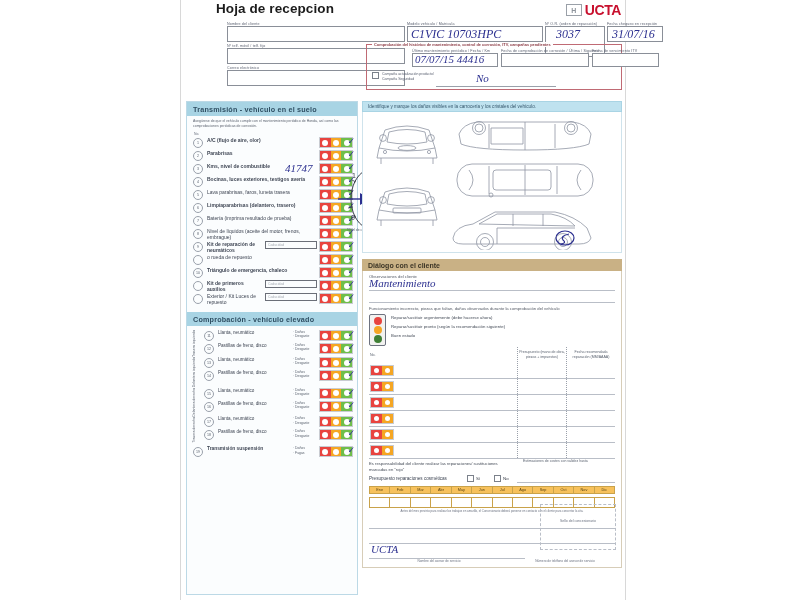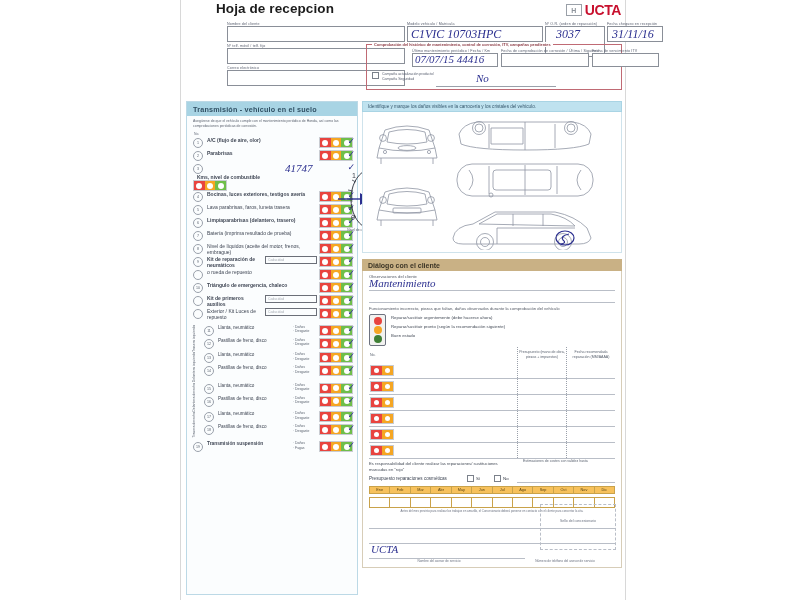--- a/index.html
+++ b/index.html
@@ -109,21 +109,21 @@
     <div class="fld" style="left:318px;top:0;width:60px;">
       <div class="lab">Nº O.R. (orden de reparación)</div>
       <div class="box" style="height:31px;">
         <span class="hand" style="position:absolute;left:10px;top:0px;font-size:12px;">3037</span>
       </div>
     </div>
 
     <div class="fld" style="left:380px;top:0;width:56px;">
       <div class="lab">Fecha chequeo en recepción</div>
       <div class="box" style="height:16px;">
-        <span class="hand" style="position:absolute;left:4px;top:0px;font-size:12px;">31/11/16</span>
+        <span class="hand" style="position:absolute;left:4px;top:0px;font-size:12px;">31/07/16</span>
       </div>
     </div>
 
     <div class="fld" style="left:0;top:22px;width:178px;">
       <div class="lab">Nº telf. móvil / telf. fijo</div>
       <div class="box" style="height:16px;"></div>
     </div>
 
     <div class="fld" style="left:0;top:44px;width:178px;">
       <div class="lab">Correo electrónico</div>
@@ -177,21 +177,21 @@
         <div class="row" style="position:relative;">
           <span class="num">2</span>
           <span class="rlab b">Parabrisas</span>
           <span class="tl">
             <i class="r"></i>
             <i class="o"></i>
             <i class="g"></i>
           </span>
           <span class="tick" style="right:2px;top:-1px;">✓</span>
         </div>
-        <div class="row" style="position:relative;flex-direction:column;">
+        <div class="row" style="position:relative;">
           <span class="num">3</span>
           <span class="rlab b">Kms, nivel de combustible</span>
           <span class="tl">
             <i class="r"></i>
             <i class="o"></i>
             <i class="g"></i>
           </span>
           <span class="hand" style="position:absolute;left:98px;top:-1px;font-size:11px;">41747</span>
           <span class="tick" style="right:2px;top:-1px;">✓</span>
         </div>
@@ -293,20 +293,21 @@
           <span class="capbox" style="width:52px;margin-right:2px;">Caducidad</span>
           <span class="tl">
             <i class="r"></i>
             <i class="o"></i>
             <i class="g"></i>
           </span>
           <span class="tick" style="right:2px;top:-1px;">✓</span>
         </div>
       </div>
 
+    <div class="bluebar" style="margin-top:6px;">Comprobación - vehículo elevado</div>
     <div id="lifted-rows" style="padding-top:4px;">
         <div style="display:flex;align-items:stretch;">
           <div style="display:flex;align-items:center;padding-left:6px;">
             <span class="vert">Trasera izquierda</span>
           </div>
           <div style="flex:1;">
             <div class="row" style="padding-left:2px;position:relative;">
               <span class="num">11</span>
               <span class="rlab" style="font-size:4.6px;">Llanta, neumático</span>
               <span style="font-size:3.4px;color:#5b6370;line-height:1.25;width:26px;">· Daños<br>· Desgaste</span>

